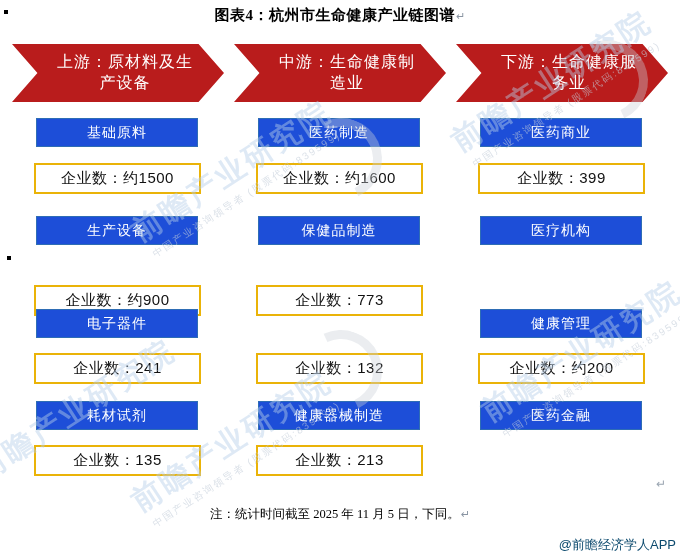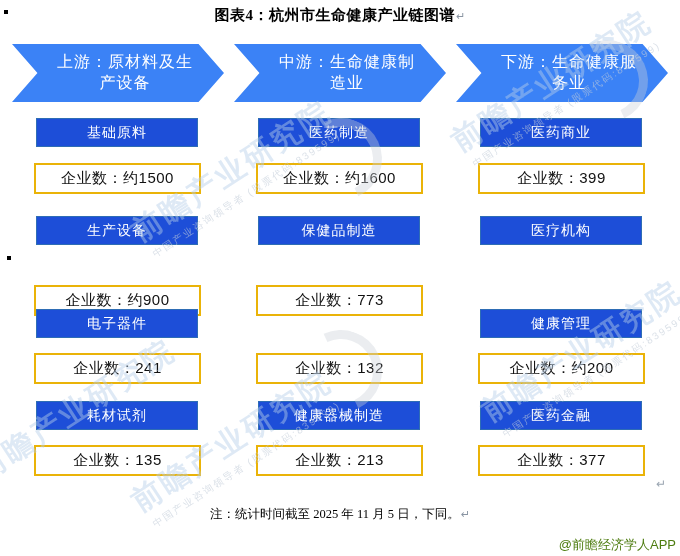--- a/index.html
+++ b/index.html
@@ -15,21 +15,21 @@
   }
   .pilcrow{font-family:"Liberation Sans",sans-serif;font-weight:normal;font-size:11px;color:#8a95a3;margin-left:1px;}
   
   .anchor-square{position:absolute;width:4px;height:4px;background:#000;}
   .anchor-a{top:10px;left:4px;}
   .anchor-b{top:256px;left:7px;}
   
   .column{position:absolute;top:44px;width:212px;height:440px;}
   .col-0{left:12px;} .col-1{left:234px;} .col-2{left:456px;}
   .arrow-header{
-    position:absolute;top:0;left:0;width:212px;height:58px;background:#3b82f6;
+    position:absolute;top:0;left:0;width:212px;height:58px;background:#b91c1c;
     clip-path:polygon(0% 0%,88% 0%,100% 50%,88% 100%,0% 100%,12% 50%);
     display:flex;align-items:center;justify-content:center;
     padding:0 26px 0 40px;box-sizing:border-box;
   }
   .arrow-header .label{
     color:#fff;font-size:16px;line-height:1.3;text-align:center;letter-spacing:1px;
   }
   .cat-box{
     position:absolute;left:24px;width:162px;height:29px;box-sizing:border-box;
     background:#1d4ed8;border:1px solid #2E6DB5;
@@ -53,21 +53,21 @@
   .note-row{
     position:absolute;top:506px;left:0;width:100%;text-align:center;
     font-family:"Liberation Serif",serif;font-size:12.5px;color:#000;
   }
   .footer-source{
     position:absolute;top:535px;left:5px;
     font-family:"Liberation Serif",serif;font-size:13px;color:#3a3a3a;letter-spacing:1px;
   }
   .footer-credit{
     position:absolute;top:536px;right:4px;
-    font-family:"Liberation Sans",sans-serif;font-size:13px;color:#4d7c0f;
+    font-family:"Liberation Sans",sans-serif;font-size:13px;color:#0c4a6e;
   }
   
   .wm-layer{position:absolute;inset:0;pointer-events:none;z-index:6;}
   .wm-tile{position:absolute;transform:rotate(-33deg);white-space:nowrap;}
   .wm-brand{font-size:30px;font-weight:bold;color:#b7cfe9;opacity:.45;letter-spacing:3px;}
   .wm-sub{font-size:10px;color:#c3cdd9;opacity:.6;letter-spacing:2px;text-align:center;}
   .wm-ring{
     position:absolute;width:64px;height:64px;border-radius:50%;
     border:9px solid #ccd2da;border-bottom-color:transparent;border-left-color:transparent;
     opacity:.38;transform:rotate(20deg);
@@ -120,21 +120,20 @@
     <div class="column col-2">
       <div class="arrow-header">
         <span class="label">下游：生命健康服务业</span>
       </div>
       <div class="cat-box cat-r0">医药商业</div>
       <div class="count-box cnt-r0">企业数：399</div>
       <div class="cat-box cat-r1">医疗机构</div>
       <div class="cat-box cat-r2">健康管理</div>
       <div class="count-box cnt-r2">企业数：约200</div>
       <div class="cat-box cat-r3">医药金融</div>
-      <div class="count-box cnt-r3">企业数：377</div>
     </div>
 
     <span class="end-pilcrow">↵</span>
 
     <div class="note-row">
       <span>注：统计时间截至 2025 年 11 月 5 日，下同。</span><span class="pilcrow">↵</span>
     </div>
 
     <div class="footer-credit">@前瞻经济学人APP</div>
   </div>

